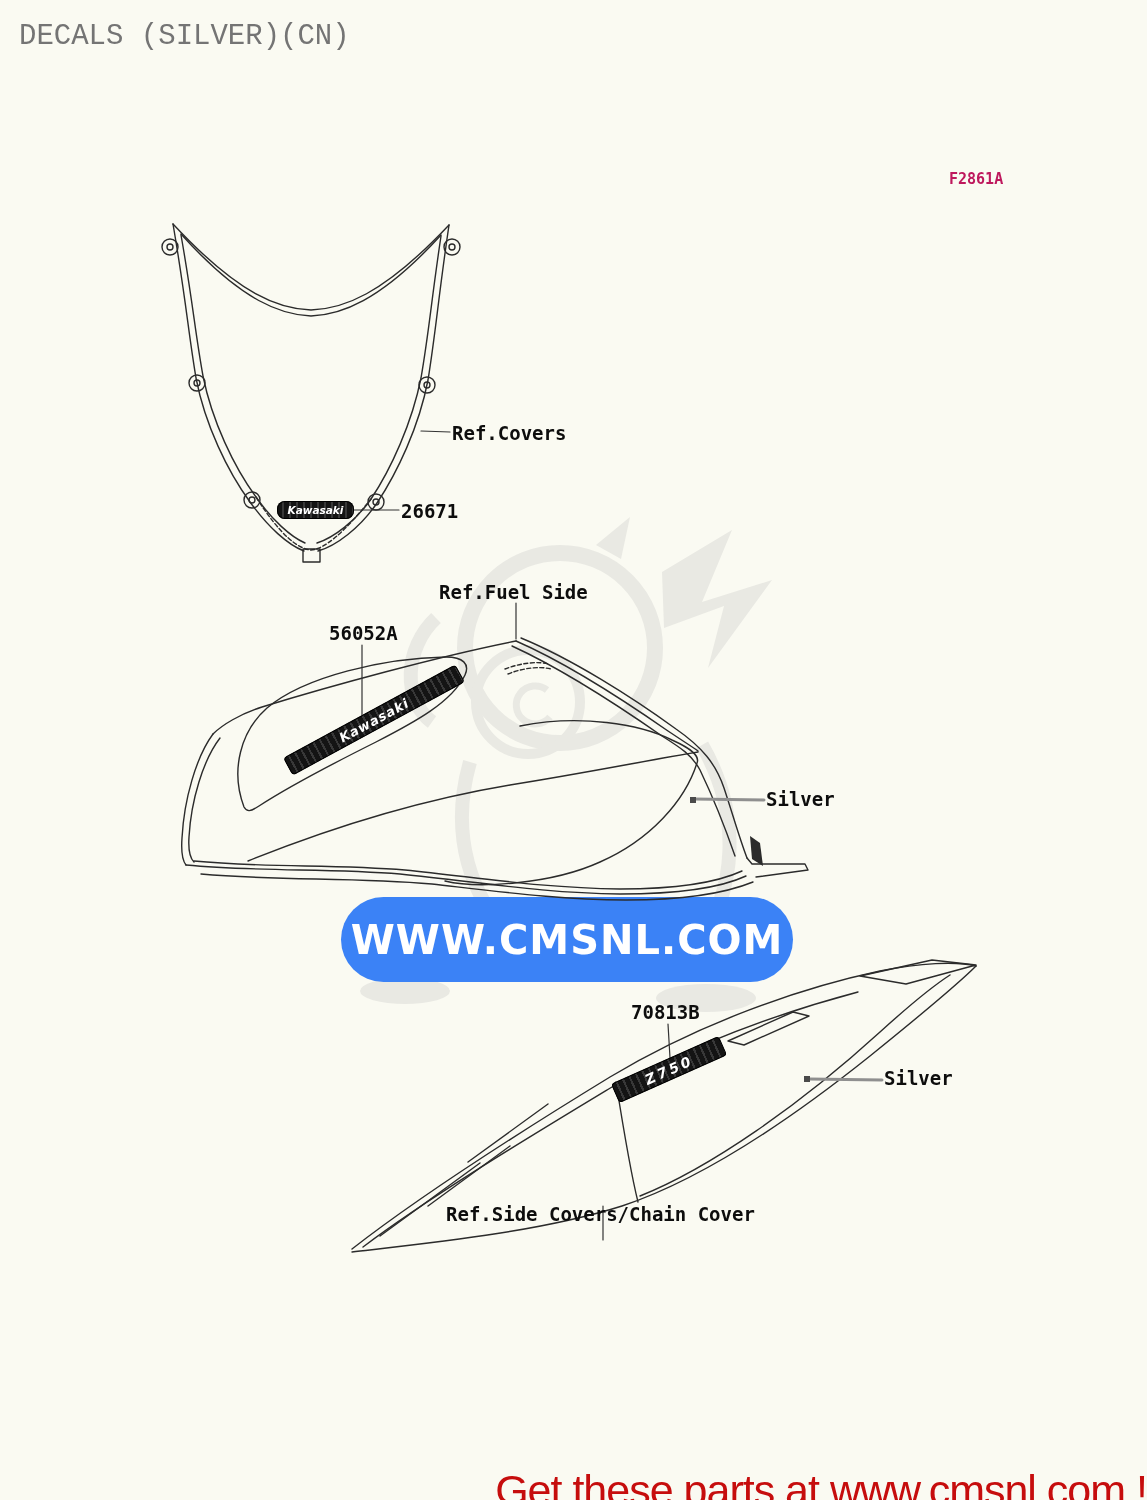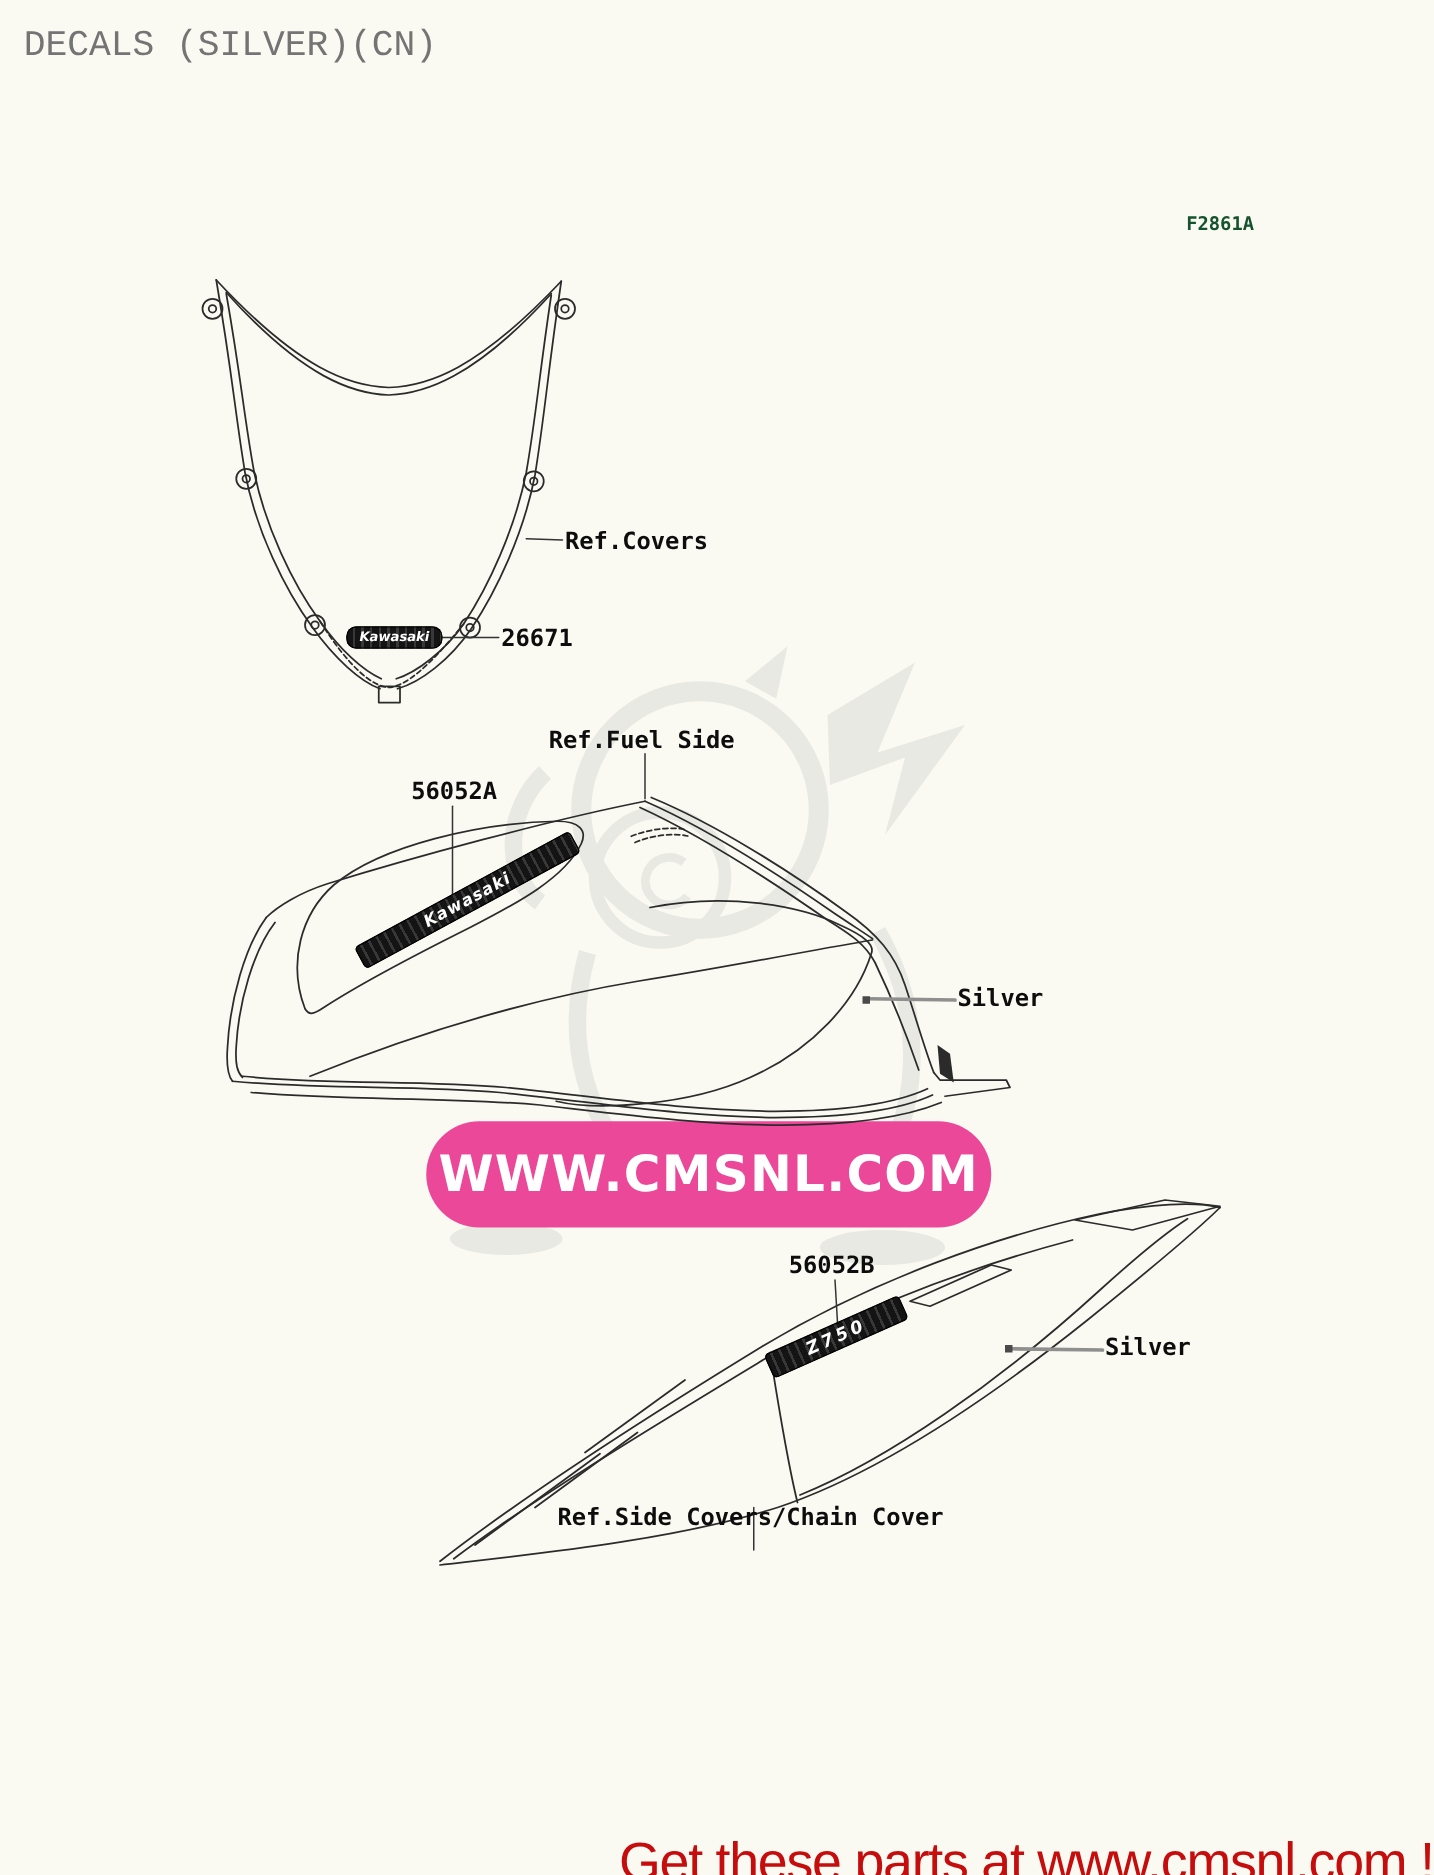--- a/index.html
+++ b/index.html
@@ -8,30 +8,30 @@
   svg{position:absolute;left:0;top:0;}
   .lineart path,.lineart rect,.lineart circle,.lineart polyline{fill:none;stroke:#2b2b2b;stroke-width:1.4;stroke-linecap:round;stroke-linejoin:round;}
   .lineart .fill{fill:#2b2b2b;stroke:none;}
   .lineart .hatch{stroke-dasharray:4 2.5;}
   .lineart .leader{stroke:#333;stroke-width:1.2;}
   .lineart .leader-gray{stroke:#8f8f8f;stroke-width:3;}
   .lineart .dot{fill:#4a4a4a;stroke:none;}
   .wm path,.wm circle{stroke:#e9e9e3;fill:none;}
   .wm .wfill{fill:#e9e9e3;stroke:none;}
   .page-title{position:absolute;left:19px;top:20px;font-size:29px;color:#747474;letter-spacing:0px;white-space:nowrap;font-family:Liberation Mono, monospace;}
-  .figcode{position:absolute;left:949px;top:170px;font-family:"DejaVu Sans Mono",monospace;font-weight:bold;font-size:15px;color:#14532d;}
+  .figcode{position:absolute;left:949px;top:170px;font-family:"DejaVu Sans Mono",monospace;font-weight:bold;font-size:15px;color:#be185d;}
   .lbl{position:absolute;font-family:"DejaVu Sans Mono",monospace;font-weight:bold;font-size:19px;line-height:1;color:#0d0d0d;white-space:nowrap;}
   .decal{position:absolute;display:flex;align-items:center;justify-content:center;color:#fff;
          font-family:"DejaVu Sans",sans-serif;font-style:italic;font-weight:bold;
          background:repeating-linear-gradient(90deg,#141414 0 5px,#383838 5px 7px);
          border-radius:4px;box-shadow:0 0 0 1px #000 inset;}
   .wm-cms{position:absolute;left:486px;top:756px;font-family:"DejaVu Sans",sans-serif;
           font-weight:bold;font-style:italic;font-size:148px;line-height:1;letter-spacing:-8px;color:#e7e7e1;}
   .wm-banner{position:absolute;left:341px;top:897px;width:452px;height:85px;border-radius:44px;
-             background:#ec4899;display:flex;align-items:center;justify-content:center;}
+             background:#3b82f6;display:flex;align-items:center;justify-content:center;}
   .wm-banner-text{color:#ffffff;font-family:"DejaVu Sans",sans-serif;font-weight:bold;font-size:40px;letter-spacing:1px;white-space:nowrap;}
   .footer{position:absolute;left:0;top:1446px;width:100%;text-align:right;margin-top:20px;}
   .footer span{font-size:43px;letter-spacing:-1px;color:#c60d0d;white-space:nowrap;cursor:pointer;}
 </style>
 </head>
 <body>
 
 <div id="canvas">
 
   <svg class="wm" width="1147" height="1500">
@@ -127,21 +127,21 @@
   <div class="decal" style="left:610px;top:1059px;width:118px;height:21px;font-size:14px;letter-spacing:3px;transform:rotate(-24deg);">Z750</div>
 
   <div class="page-title">DECALS (SILVER)(CN)</div>
   <div class="figcode">F2861A</div>
 
   <div class="lbl" style="left:452px;top:424px;">Ref.Covers</div>
   <div class="lbl" style="left:401px;top:502px;">26671</div>
   <div class="lbl" style="left:439px;top:583px;">Ref.Fuel Side</div>
   <div class="lbl" style="left:329px;top:624px;">56052A</div>
   <div class="lbl" style="left:766px;top:790px;">Silver</div>
-  <div class="lbl" style="left:631px;top:1003px;">56052B</div>
+  <div class="lbl" style="left:631px;top:1003px;">70813B</div>
   <div class="lbl" style="left:884px;top:1069px;">Silver</div>
   <div class="lbl" style="left:446px;top:1205px;">Ref.Side Covers/Chain Cover</div>
 
   <div class="footer">
     <span>Get these parts at www.cmsnl.com !</span>
   </div>
 
 </div>
 
 </body></html>

